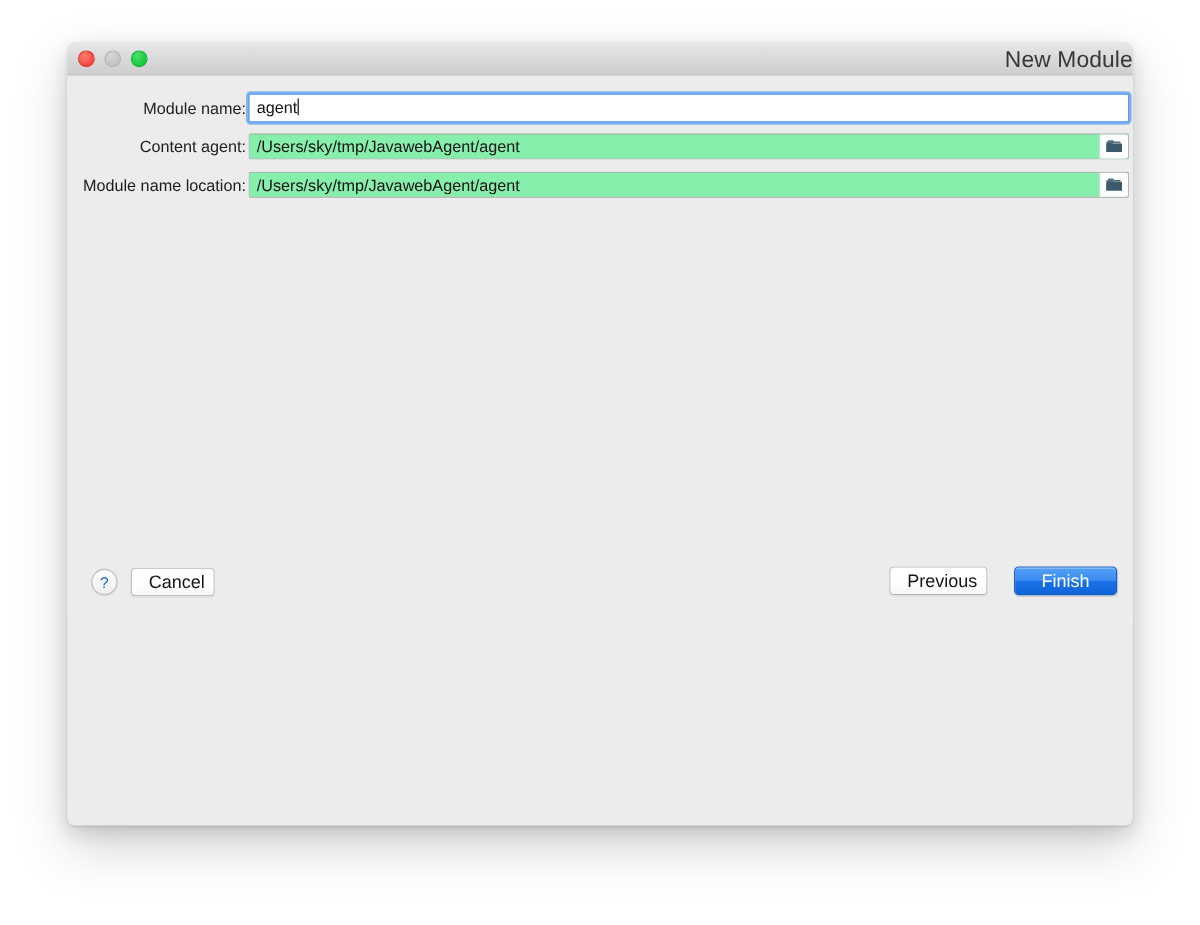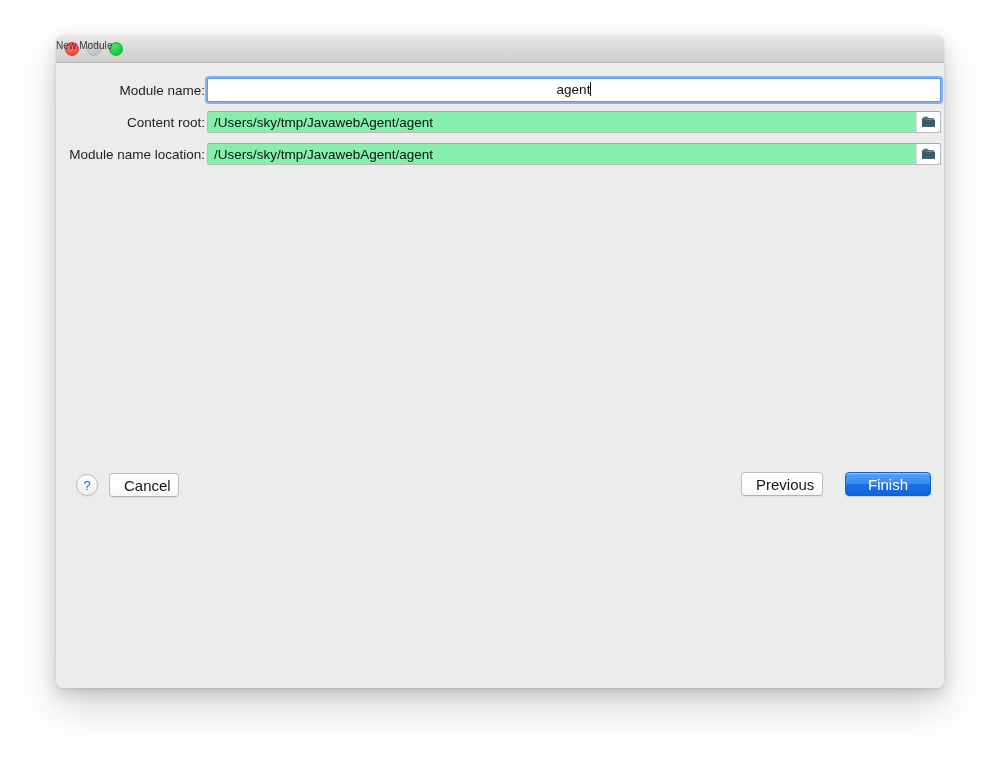--- a/index.html
+++ b/index.html
@@ -58,22 +58,22 @@
   }
   .light.close  { background: radial-gradient(circle at 35% 30%, #ff7a72, #f24b41 70%); border: 1px solid #e0382f; }
   .light.min    { background: radial-gradient(circle at 35% 30%, #d6d6d6, #c3c3c3 70%); border: 1px solid #b6b6b6; }
   .light.zoom   { background: radial-gradient(circle at 35% 30%, #4ee06a, #15c93c 70%); border: 1px solid #14b636; }
 
   .titlebar-title {
     position: absolute;
     left: 0;
     right: 0;
     top: 5px;
-    text-align: left;
-    font-size: 10px;
+    text-align: right;
+    font-size: 19px;
     color: #383838;
     font-family: "Liberation Sans", sans-serif;
     letter-spacing: 0.1px;
   }
 
   
   .content {
     position: relative;
     height: 452px;
     background: #ececec;
@@ -165,21 +165,20 @@
     font-size: 13.5px;
     line-height: 22px;
     font-family: "Liberation Sans", sans-serif;
     color: #111111;
     background: #ffffff;
     border: 1px solid #5a9ae8;
     border-radius: 2px;
     box-shadow: 0 0 0 2px rgba(106,164,235,0.8);
     white-space: nowrap;
     overflow: hidden;
-    text-align: center;
   }
 
   
   .footer {
     position: absolute;
     left: 0;
     right: 0;
     bottom: 0;
     height: 62px;
   }
@@ -271,21 +270,21 @@
       <div class="form" style="left:11px; top:11px; right:11px;">
 
         <div class="form-row">
           <div class="field-label">Module name:</div>
           <div class="field-wrap">
             <div class="input-visual"><span>agent</span><span class="caret"></span></div>
           </div>
         </div>
 
         <div class="form-row">
-          <div class="field-label">Content root:</div>
+          <div class="field-label">Content agent:</div>
           <div class="field-wrap with-browse">
             <input class="text-input" type="text" value="/Users/sky/tmp/JavawebAgent/agent" style="">
             <button class="browse-btn">
               <svg class="folder-icon" width="15" height="12" viewBox="0 0 15 12">
                 <path d="M1 2.2h4.3l1.1 1.3H14v7.2H1z" fill="#3d5a6c"></path>
                 <path d="M2.4 0.8h4.2l1 1.2h5.1v1.4H2.4z" fill="#53707f"></path>
                 <rect x="1" y="4.6" width="13" height="6.1" fill="#3d5a6c"></rect>
               </svg>
             </button>
           </div>

